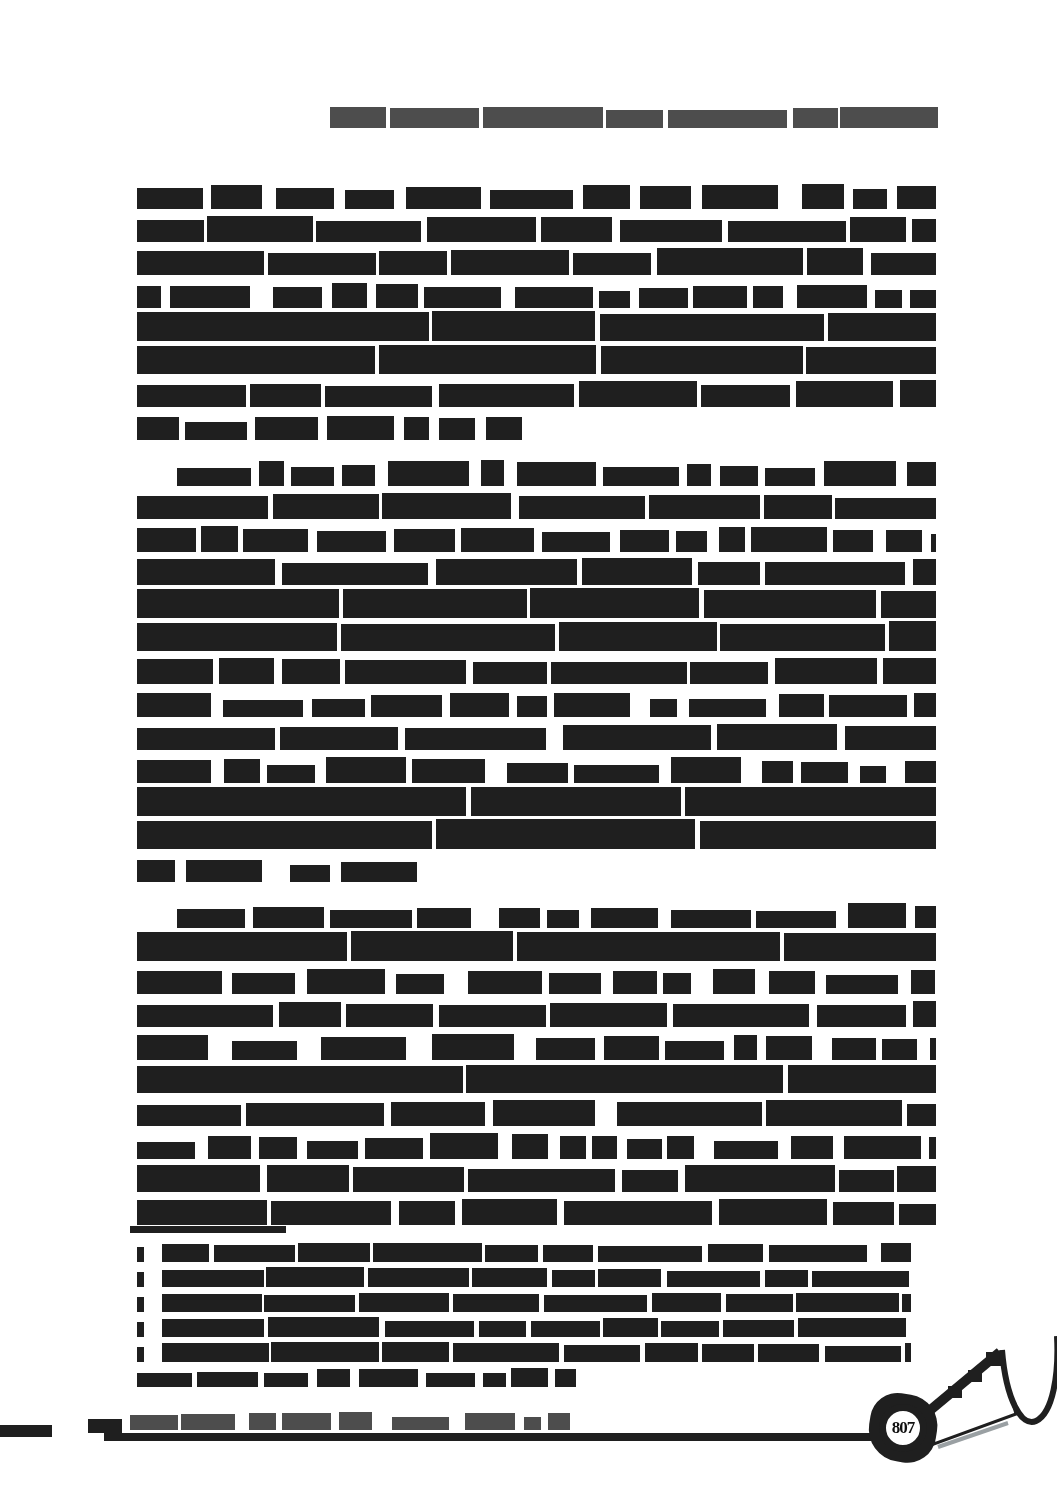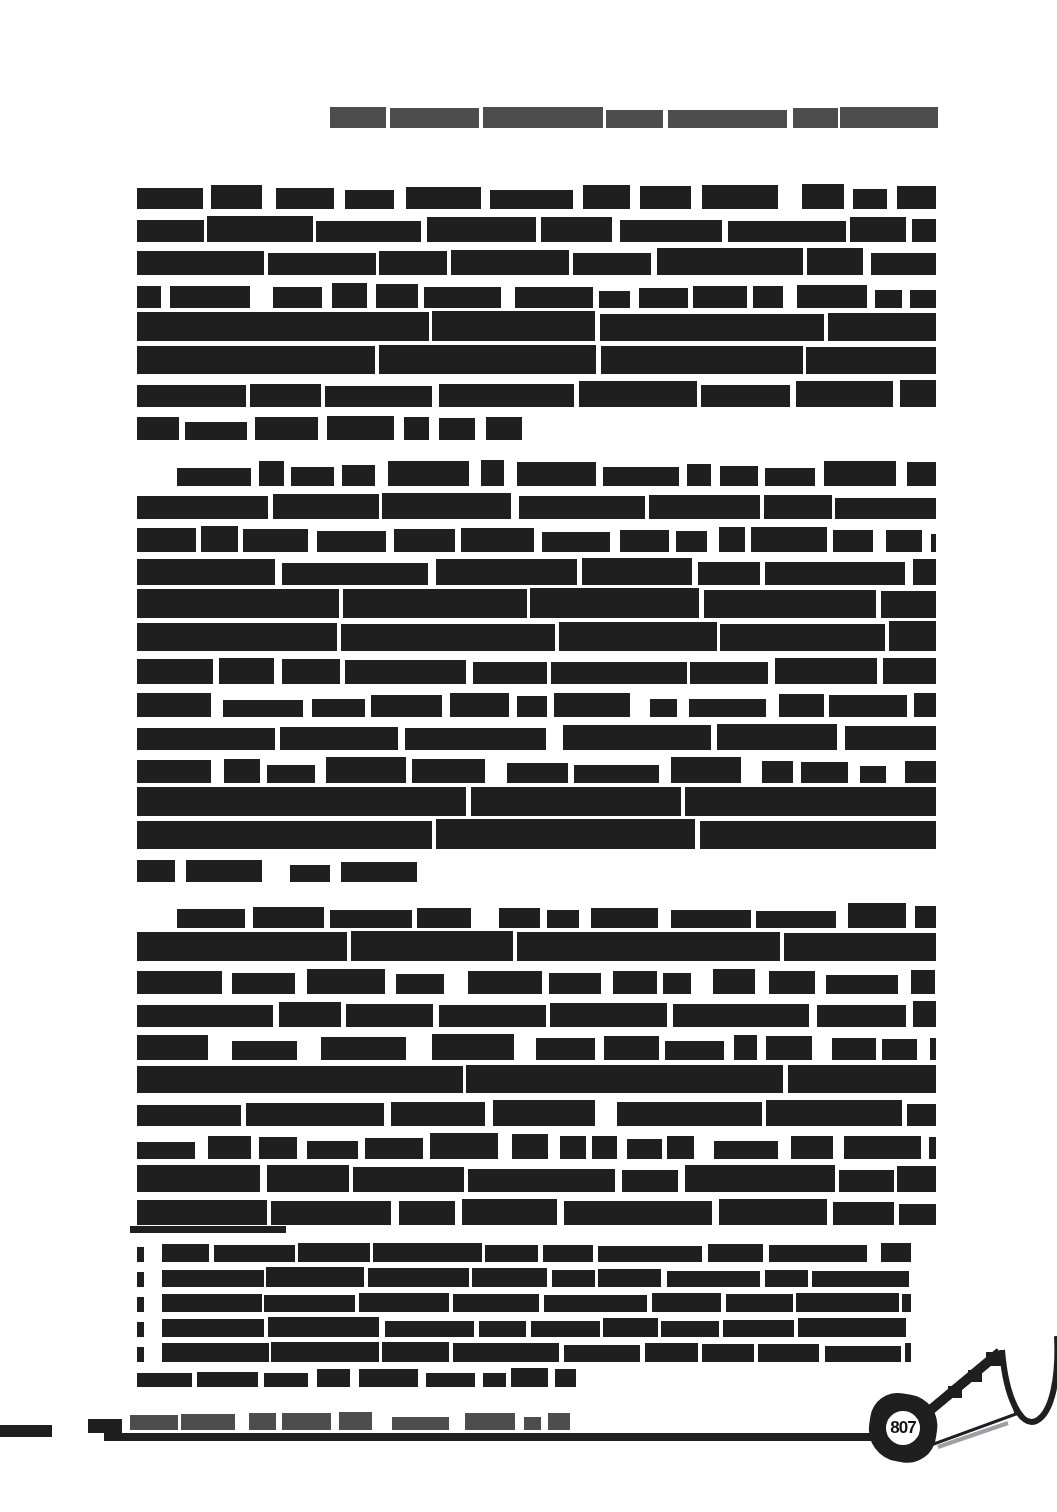--- a/index.html
+++ b/index.html
@@ -1,18 +1,18 @@
 <!DOCTYPE html>
 <html><head>
 <meta charset="utf-8">
 <style>
   html,body{margin:0;padding:0;background:#ffffff}
   .page{
     position:relative;width:1057px;height:1512px;background:#fff;overflow:hidden;
-    font-family:Liberation Sans, sans-serif;
+    font-family:Liberation Serif, serif;
     --ink:#1f1f1f; --muted:#4d4d4d; --shadow:#9aa0a3;
   }
   .rline{display:flex;align-items:flex-end;overflow:hidden}
   .blk{flex:0 0 auto;background:var(--ink,#1f1f1f)}
   .fnmark{flex:0 0 auto;background:var(--ink);width:7px;height:15px;margin-right:18px}
   #body-col,#fn-col{position:absolute}
   .para{position:relative}
   #fn-sep{position:absolute;background:var(--ink)}
   #deco{position:absolute;left:0;top:0;pointer-events:none}
   #deco .ink{fill:var(--ink)}

